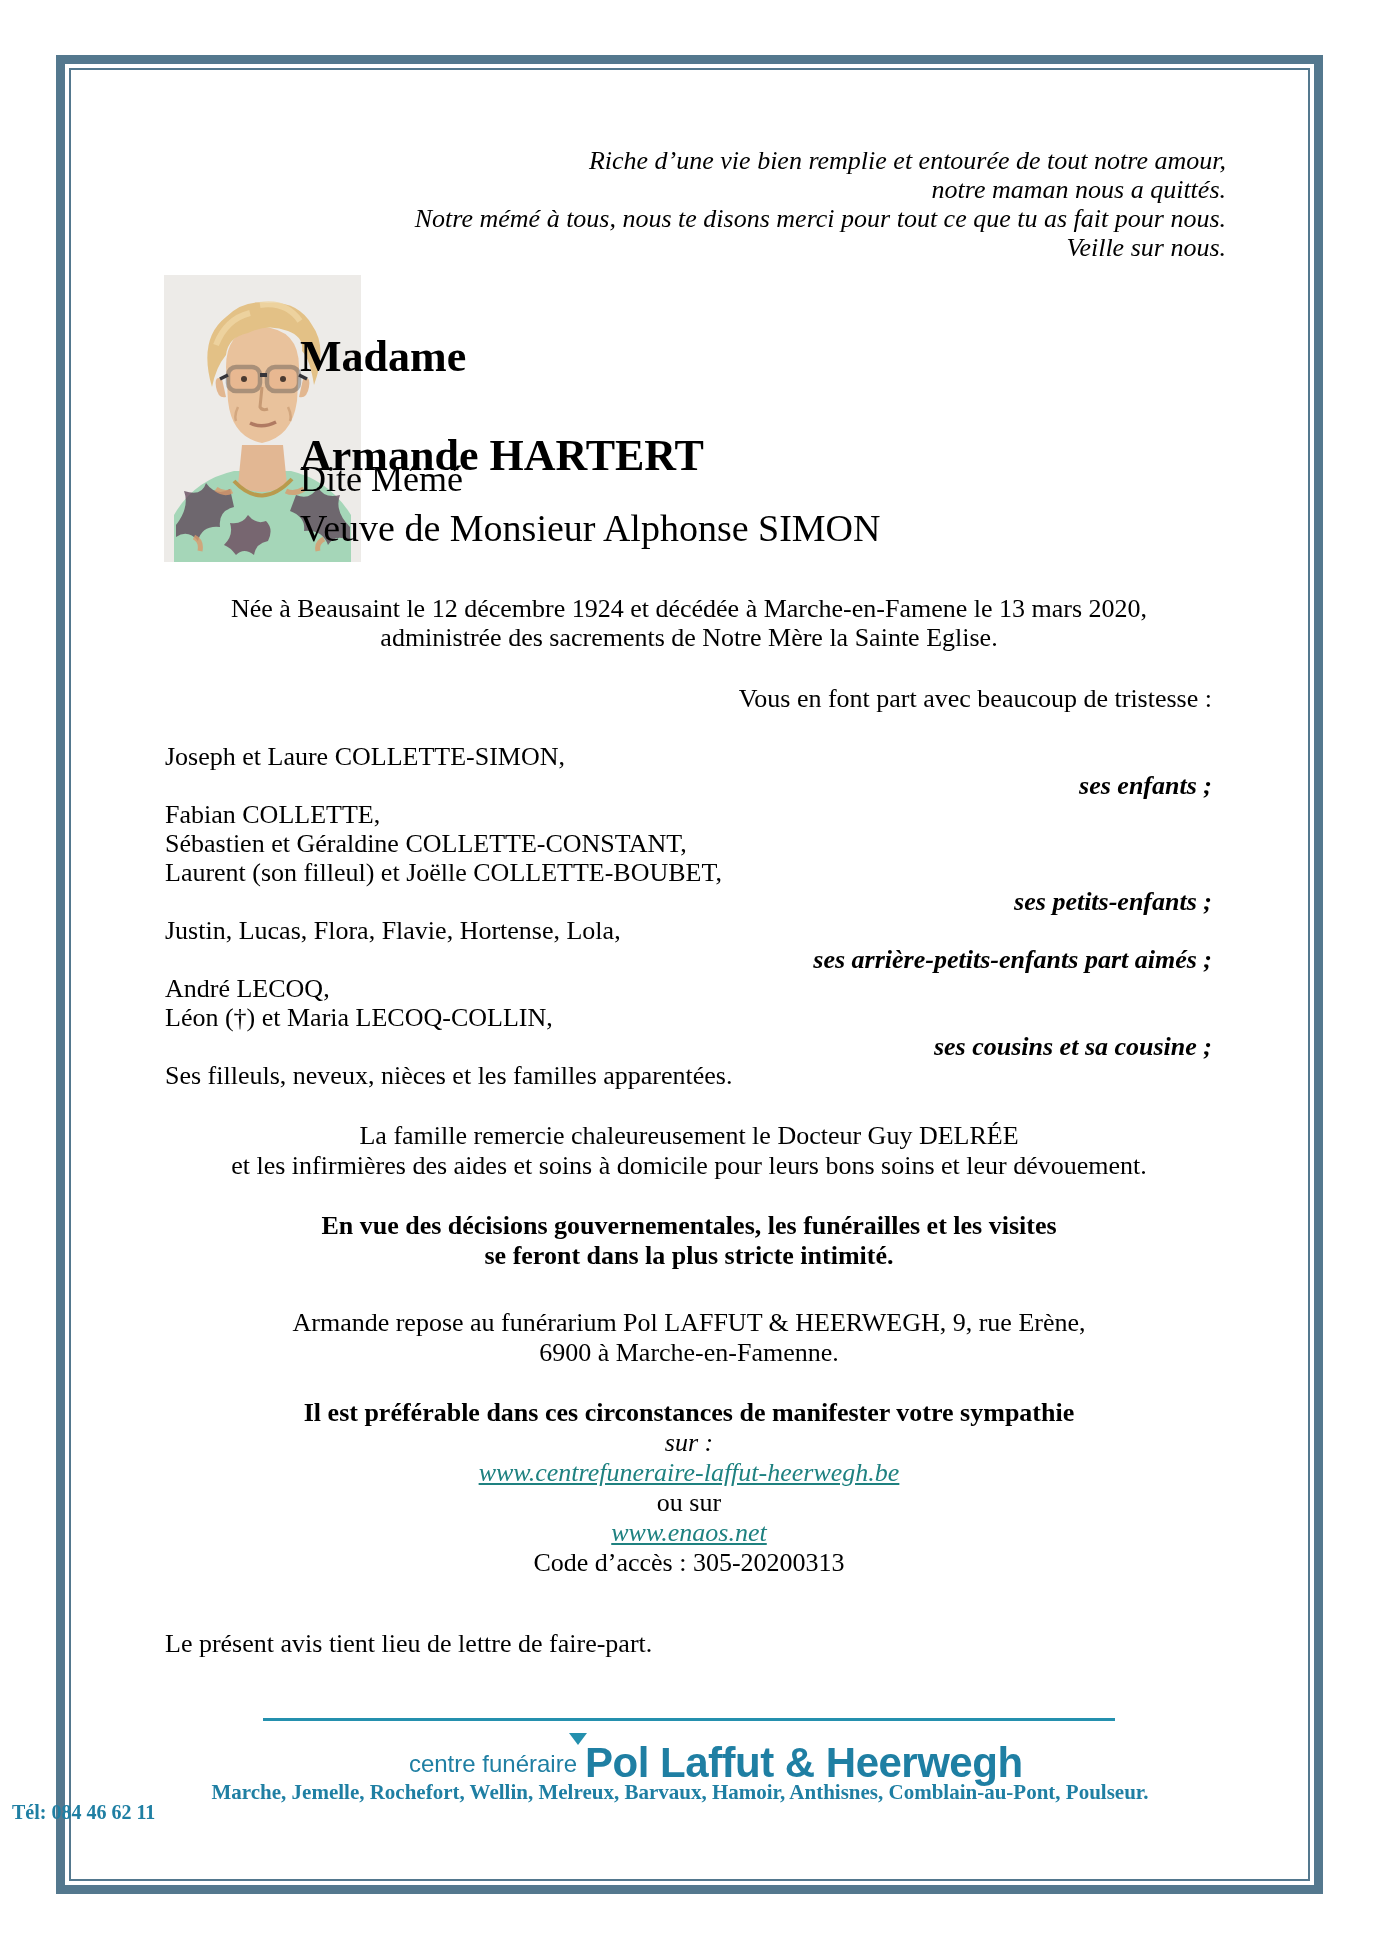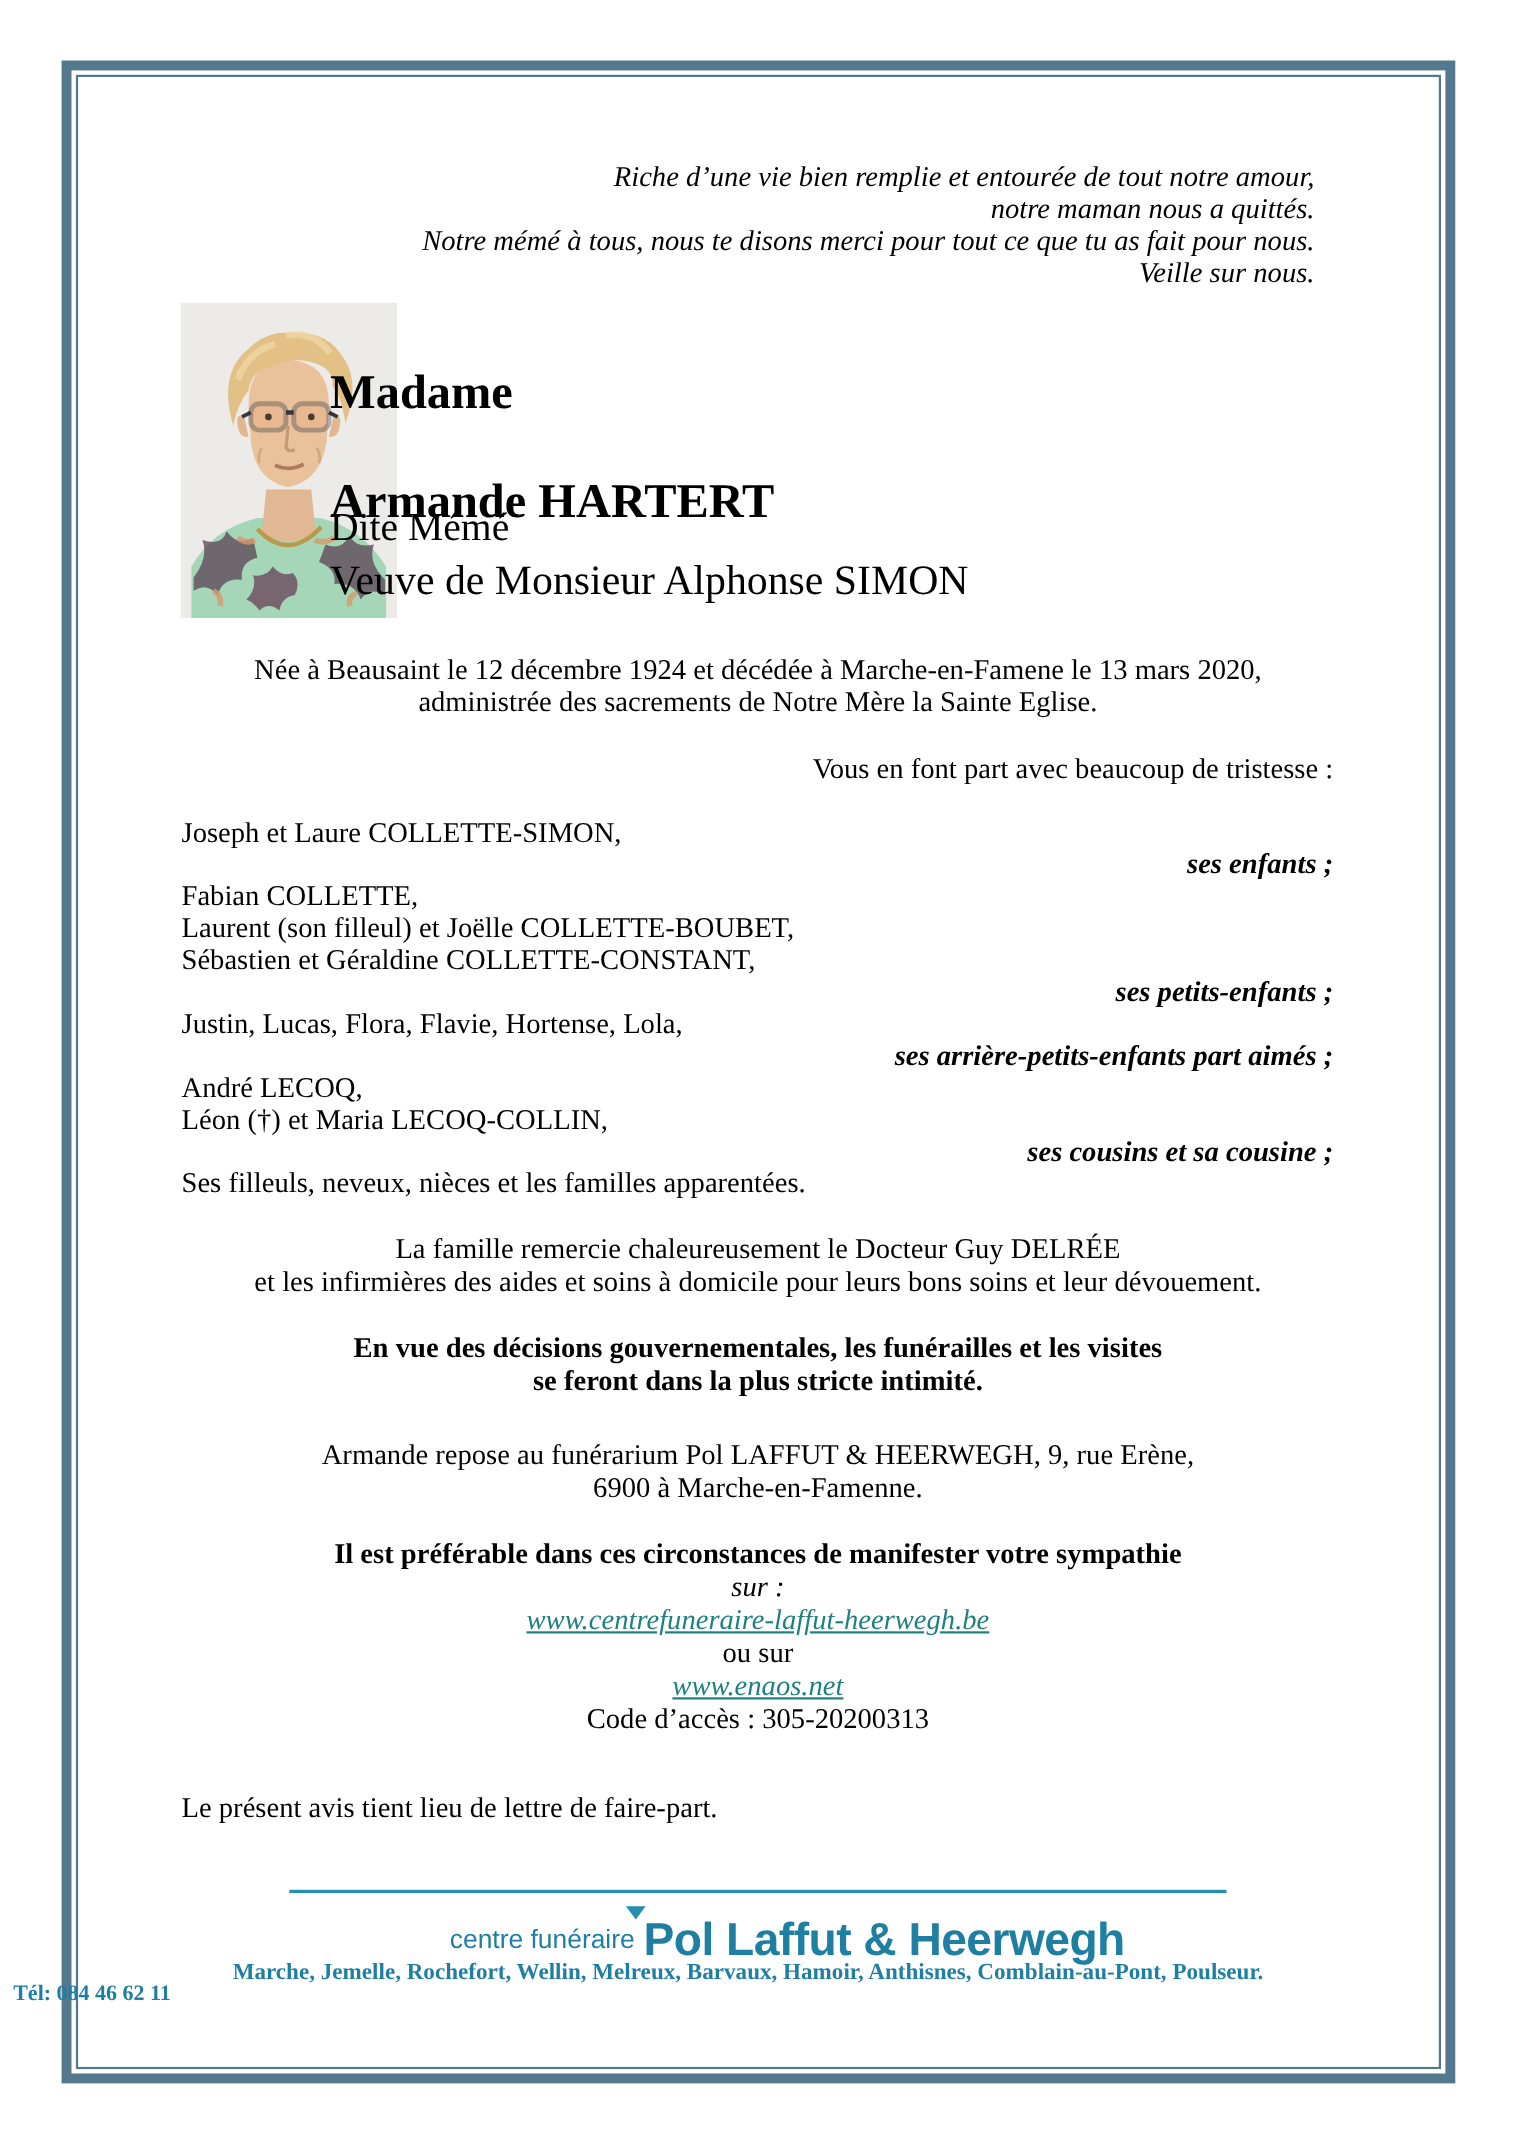--- a/index.html
+++ b/index.html
@@ -6,21 +6,21 @@
   .page{
     position:relative;width:1378px;height:1949px;background:#ffffff;overflow:hidden;
     font-family:"Liberation Serif", serif;color:#000;
   }
   
   .frame{position:absolute;left:56px;top:55px;width:1267px;height:1839px;
     border:9px solid var(--frame,#54788E);box-sizing:border-box;}
   .frame-inner{position:absolute;left:69px;top:68px;width:1241px;height:1813px;
     border:2px solid var(--frame,#54788E);box-sizing:border-box;}
 
-  .epigraph{position:absolute;top:146px;right:183px;text-align:right;
+  .epigraph{position:absolute;top:146px;right:152px;text-align:right;
     font-style:italic;font-size:26px;line-height:29px;margin-left:31px;}
 
   .portrait{position:absolute;left:164px;top:275px;width:197px;height:287px;}
   .portrait svg{display:block;}
 
   .cline{position:absolute;left:300px;width:1000px;text-align:left;line-height:1;}
   .t-madame{top:335px;font-size:44px;font-weight:bold;}
   .t-name{top:399px;font-size:44px;font-weight:bold;margin-top:35px;}
   .t-nick{top:461px;font-size:36px;}
   .t-widow{top:509px;font-size:38px;}
@@ -124,22 +124,22 @@
     <div>administrée des sacrements de Notre Mère la Sainte Eglise.</div>
   </div>
 
   <div class="family">
     <div class="fam-intro">Vous en font part avec beaucoup de tristesse :</div>
     <div>
         <div class="fam-blank">&nbsp;</div>
         <div class="fam-name">Joseph et Laure COLLETTE-SIMON,</div>
         <div class="fam-relation">ses enfants ;</div>
         <div class="fam-name">Fabian COLLETTE,</div>
+        <div class="fam-name">Sébastien et Géraldine COLLETTE-CONSTANT,</div>
         <div class="fam-name">Laurent (son filleul) et Joëlle COLLETTE-BOUBET,</div>
-        <div class="fam-name">Sébastien et Géraldine COLLETTE-CONSTANT,</div>
         <div class="fam-relation">ses petits-enfants ;</div>
         <div class="fam-name">Justin, Lucas, Flora, Flavie, Hortense, Lola,</div>
         <div class="fam-relation">ses arrière-petits-enfants part aimés ;</div>
         <div class="fam-name">André LECOQ,</div>
         <div class="fam-name">Léon (†) et Maria LECOQ-COLLIN,</div>
         <div class="fam-relation">ses cousins et sa cousine ;</div>
         <div class="fam-name">Ses filleuls, neveux, nièces et les familles apparentées.</div>
       </div>
   </div>
 

